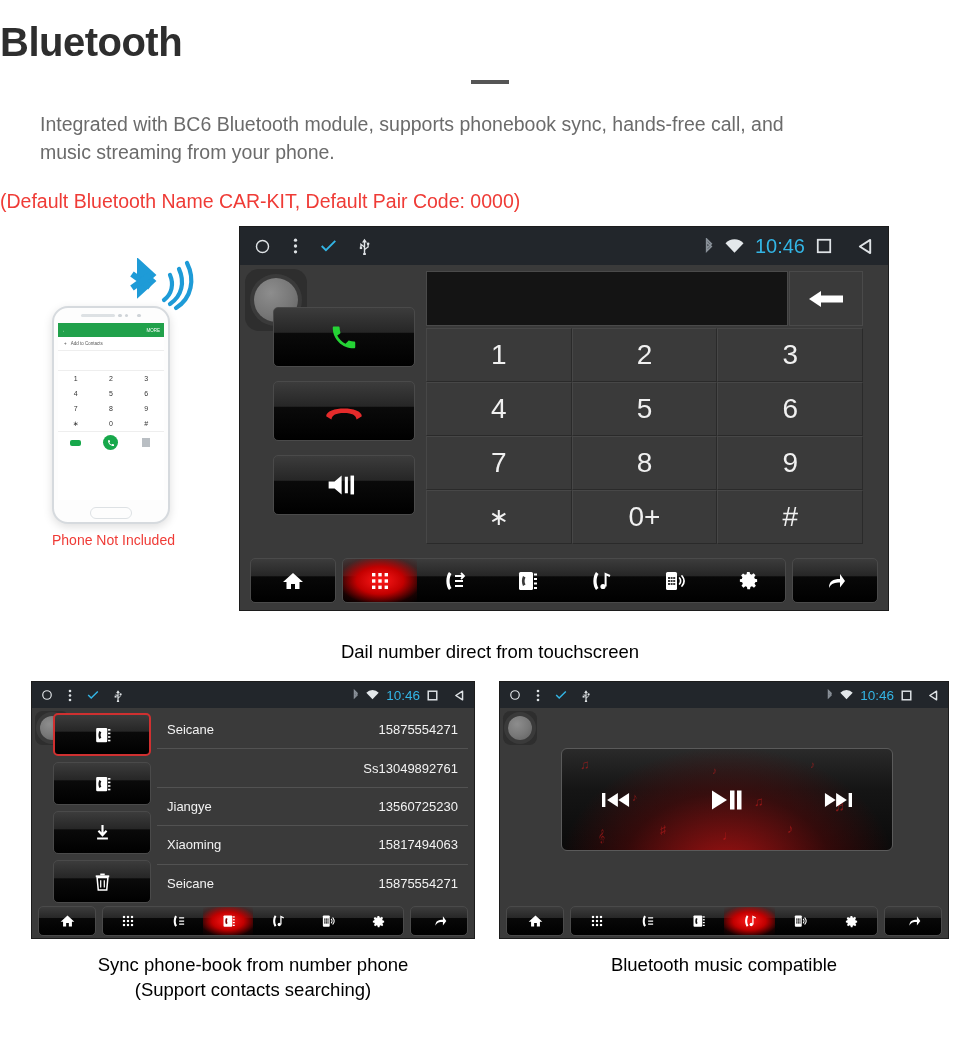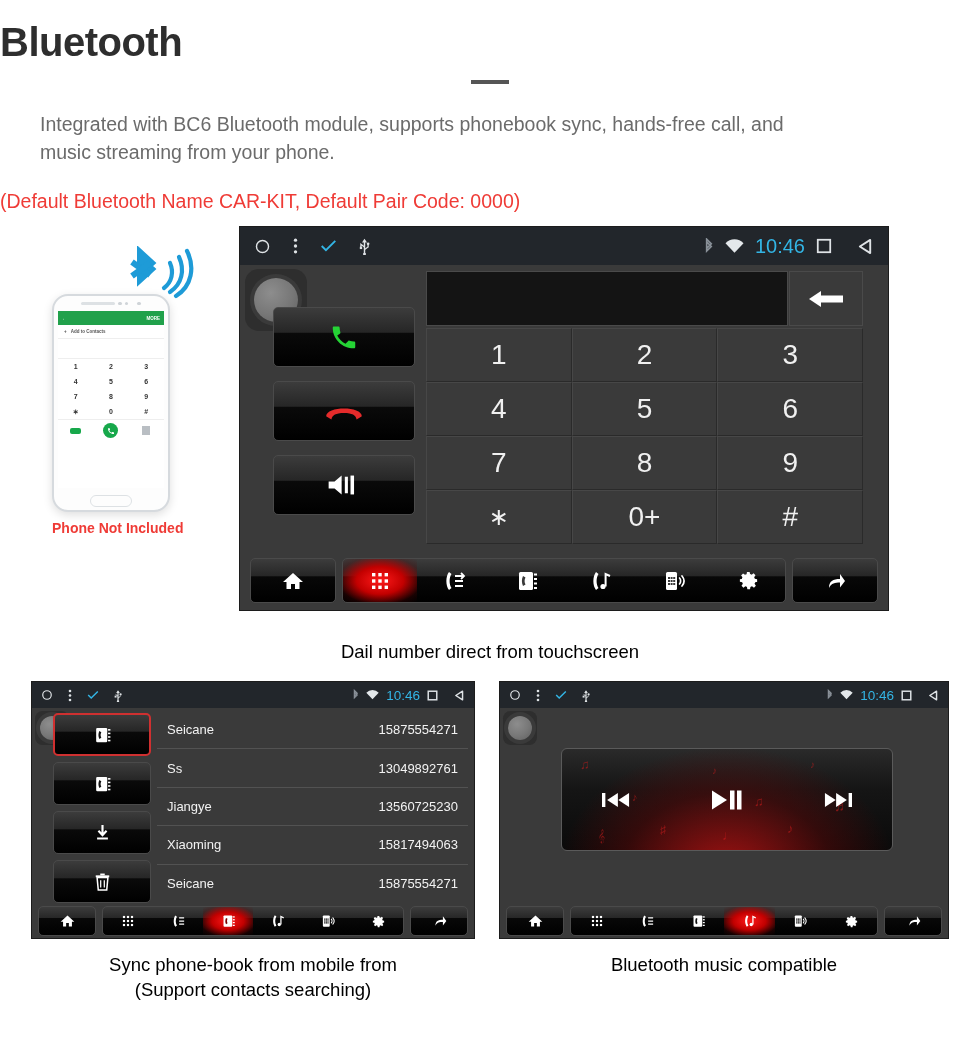--- a/index.html
+++ b/index.html
@@ -168,21 +168,21 @@
 <div class="header">
   <div class="page-title">Bluetooth</div>
   <div class="title-divider"></div>
   <div class="subtitle">
     <div>Integrated with BC6 Bluetooth module, supports phonebook sync, hands-free call, and</div>
     <div>music streaming from your phone.</div>
   </div>
   <div class="subtitle-note">(Default Bluetooth Name CAR-KIT, Default Pair Code: 0000)</div>
 </div>
 
-<div class="phone-wrap" style="left:52px; top:252px;font-weight:bold;">
+<div class="phone-wrap" style="left:52px; top:264px;">
 
   <svg width="78" height="60" style="position:absolute; left:66px; top:-6px;" viewBox="0 0 78 60">
     <g fill="none" stroke="#1e9bd7" stroke-width="4.2" stroke-linecap="round">
       <path d="M46 42 C54 36 56 26 52 17"></path>
       <path d="M52 46 C64 38 67 24 61 11"></path>
       <path d="M58 50 C74 40 77 21 69 5"></path>
     </g>
     <path d="M22 12 L34 23 L22 34 L22 6 L34 17 L22 28" fill="none" stroke="#1e9bd7" stroke-width="6" stroke-linejoin="miter"></path>
     <path d="M14 16 L32 29" stroke="#1e9bd7" stroke-width="6" stroke-linecap="butt"></path>
     <path d="M14 30 L32 17" stroke="#1e9bd7" stroke-width="6" stroke-linecap="butt"></path>
@@ -519,21 +519,21 @@
       <rect x="6.5" y="0.6" width="5" height="2" fill="#fff"></rect>
       <path d="M7 8 V16 M11 8 V16" stroke="#fff" stroke-width="1.4"></path>
     </svg>
   </div>
 
   <div class="clist" style="left:125px; top:29px; right:6px; height:192px;">
     <div class="crow" style="height:38.4px; padding:0 10px;">
       <span class="cname">Seicane</span>
       <span class="cnum">15875554271</span>
     </div>
-    <div class="crow" style="height:38.4px; padding:0 10px;">
+    <div class="crow" style="height:38.4px; padding:0 10px;justify-content:flex-end;">
       <span class="cname">Ss</span>
       <span class="cnum">13049892761</span>
     </div>
     <div class="crow" style="height:38.4px; padding:0 10px;">
       <span class="cname">Jiangye</span>
       <span class="cnum">13560725230</span>
     </div>
     <div class="crow" style="height:38.4px; padding:0 10px;">
       <span class="cname">Xiaoming</span>
       <span class="cnum">15817494063</span>
@@ -797,16 +797,16 @@
     </div>
     <div class="nav-side" style="width:58px; height:100%;">
       <svg width="15" height="14" viewBox="0 0 22 20">
           <path d="M6 3 V8 C13 8 17 10 17 17 C14.5 12 11 11.5 6 11.5 V16.5 L1 10 Z" fill="#fff" transform="scale(-1,1) translate(-22,0)"></path>
         </svg>
     </div>
   </div>
 </div>
 
 <div class="caption" style="left:31px; top:953px; width:444px;">
-  <div>Sync phone-book from mobile from</div>
+  <div>Sync phone-book from number phone</div>
   <div>(Support contacts searching)</div>
 </div>
 <div class="caption" style="left:499px; top:953px; width:450px;">Bluetooth music compatible</div>
 
 </body></html>

